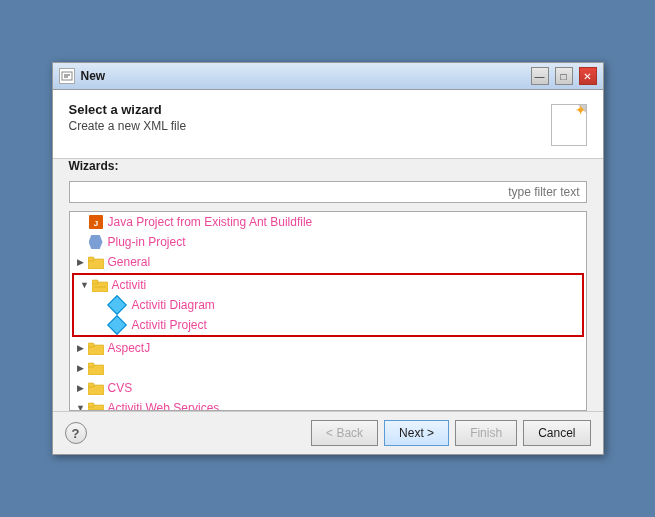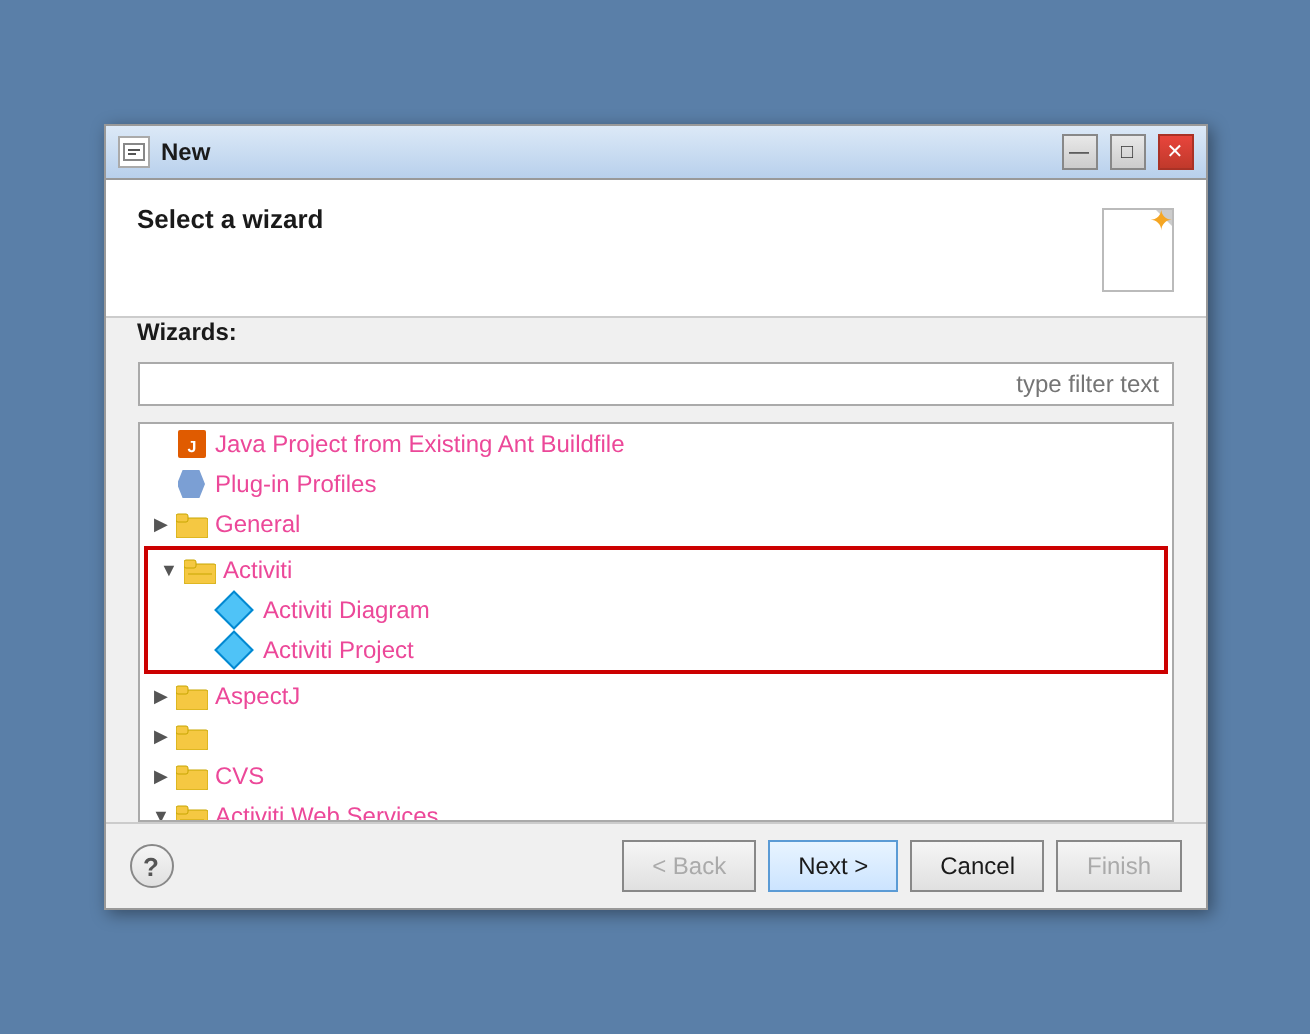--- a/index.html
+++ b/index.html
@@ -297,20 +297,21 @@
     </div>
     <span class="dialog-title-text">New</span>
     <div class="titlebar-btn">—</div>
     <div class="titlebar-btn">□</div>
     <div class="titlebar-btn close">✕</div>
   </div>
 
   <div class="dialog-header">
     <div class="dialog-header-text">
       <h2>Select a wizard</h2>
+      <p>Create a new XML file</p>
     </div>
     <div class="header-icon">
       <div class="page-icon"></div>
       <span class="sparkle">✦</span>
     </div>
   </div>
 
   <div class="dialog-body">
     <span class="wizards-label">Wizards:</span>
     <input class="filter-input" type="text" placeholder="type filter text" style="">
@@ -326,21 +327,21 @@
           </svg>
         </span>
         <span class="tree-label">Java Project from Existing Ant Buildfile</span>
       </div>
 
       <div class="tree-item">
         <span class="tree-arrow"></span>
         <span class="plugin-icon">
           <div class="plugin-shape"></div>
         </span>
-        <span class="tree-label">Plug-in Profiles</span>
+        <span class="tree-label">Plug-in Project</span>
       </div>
 
       <div class="tree-item">
         <span class="tree-arrow">▶</span>
         <span class="plugin-icon">
           <svg width="16" height="13" viewBox="0 0 16 13">
             <rect x="0" y="3" width="16" height="10" rx="1" fill="#f5c842" stroke="#c8a600" stroke-width="0.5"></rect>
             <rect x="0" y="1" width="6" height="4" rx="1" fill="#f5c842" stroke="#c8a600" stroke-width="0.5"></rect>
           </svg>
         </span>
@@ -421,17 +422,17 @@
         <span class="tree-label">Activiti Web Services</span>
       </div>
     </div>
   </div>
 
   <div class="dialog-footer">
     <div class="help-btn">?</div>
     <div class="footer-right">
       <button class="btn disabled">&lt; Back</button>
       <button class="btn primary">Next &gt;</button>
+      <button class="btn disabled">Finish</button>
       <button class="btn">Cancel</button>
-      <button class="btn disabled">Finish</button>
     </div>
   </div>
 </div>
 
 </body></html>

